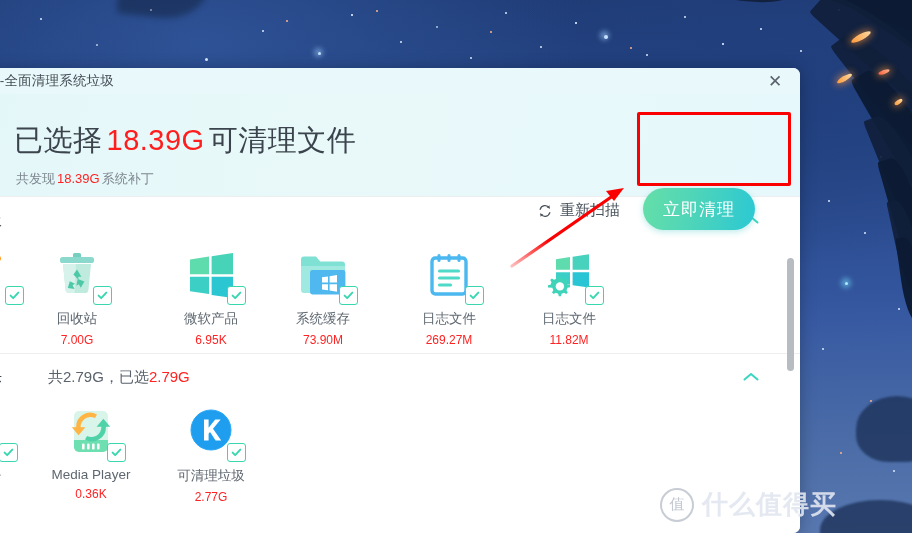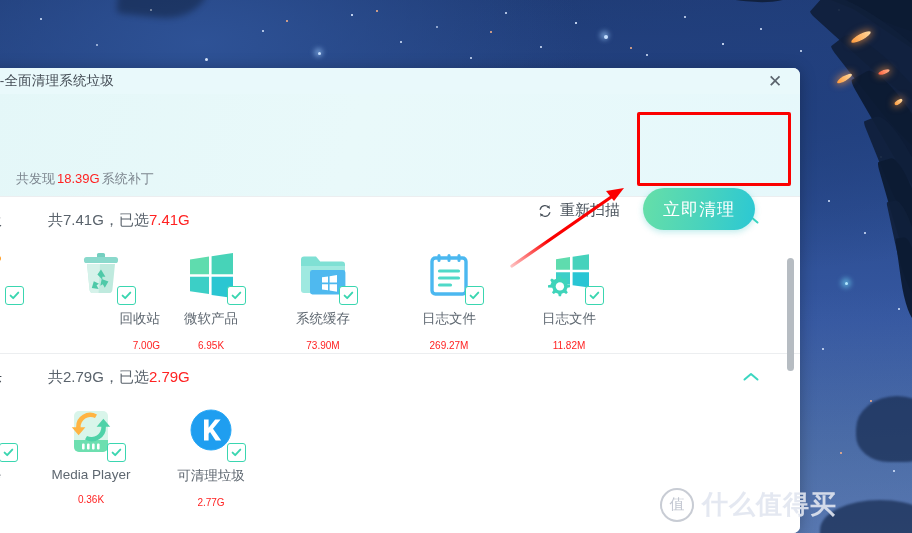--- a/index.html
+++ b/index.html
@@ -120,21 +120,21 @@
     position:relative;width:52px;height:52px;margin:6px auto 0;
   }
   .tile .ico svg{display:block;}
   .chk{
     position:absolute;right:-9px;bottom:-4px;width:17px;height:17px;
     border:1.6px solid #3ad6b0;border-radius:3px;background:#fff;
     display:flex;align-items:center;justify-content:center;
   }
   .chk svg{display:block;}
   .tile .nm{margin-top:9px;font-size:13.5px;color:#5e6770;white-space:nowrap;}
-  .tile .sz{margin-top:12px;font-size:10px;color:#ff2222;white-space:nowrap;}
+  .tile .sz{margin-top:5px;font-size:12px;color:#ff2222;white-space:nowrap;}
 
   
   #scrollbar{
     position:absolute;right:6px;top:190px;width:7px;height:113px;
     border-radius:4px;background:#b6bcc2;cursor:pointer;
   }
 
   
   #wm{
     position:absolute;left:660px;top:487px;display:flex;align-items:center;gap:8px;
@@ -221,20 +221,23 @@
 </div>
 
 <div id="panel">
 
   <div id="titlebar">
     <div id="title-text">理-全面清理系统垃圾</div>
     <div id="close-btn">✕</div>
   </div>
 
   <div id="header">
+    <div id="headline">
+      <span>已选择</span><span class="amt">18.39G</span><span>可清理文件</span>
+    </div>
     <div id="subline">
       <span>共发现</span><span class="amt">18.39G</span><span>系统补丁</span>
     </div>
   </div>
 
   <div id="annot-box"></div>
 
   <div id="rescan">
     <span>
       <svg width="16" height="16" viewBox="0 0 16 16">
@@ -247,23 +250,20 @@
     <span>重新扫描</span>
   </div>
 
   <div id="clean-btn">立即清理</div>
 
   <div id="content">
 
     <div class="section">
       <div class="sec-head">
         <div class="sec-name">垃圾</div>
-        <div class="sec-stat">
-          <span>共</span><span>7.41G</span><span>，已选</span><span class="amt">7.41G</span>
-        </div>
         <div class="sec-toggle">
           <svg width="18" height="12" viewBox="0 0 18 12">
               <path d="M2.5 8.5 9 3 15.5 8.5" fill="none" stroke="#3ad6c0" stroke-width="2" stroke-linecap="round" stroke-linejoin="round"></path>
             </svg>
         </div>
       </div>
 
       <div class="tiles">
 
         <div class="tile" style="left:-56px;">
@@ -276,21 +276,21 @@
             <span class="chk">
               <svg width="11" height="11" viewBox="0 0 11 11">
                   <path d="M1.6 5.6 4.2 8.2 9.3 2.6" fill="none" stroke="#3ad6b0" stroke-width="1.9" stroke-linecap="round" stroke-linejoin="round"></path>
                 </svg>
             </span>
           </div>
           <div class="nm">件</div>
           <div class="sz">M</div>
         </div>
 
-        <div class="tile" style="left:56px;text-align:right;">
+        <div class="tile" style="left:32px;">
           <div class="ico">
             <svg width="52" height="52" viewBox="0 0 52 52">
               <rect x="22" y="4" width="8" height="5" rx="1.6" fill="#74cfc0"></rect>
               <rect x="9" y="8" width="34" height="6" rx="2.6" fill="#8ad9cc"></rect>
               <path d="M12 15h28l-2.6 26a3.5 3.5 0 0 1-3.5 3.1H18.1a3.5 3.5 0 0 1-3.5-3.1z" fill="#bfeade"></path>
               <path d="M12 15h13l-1.4 29.1h-5.5a3.5 3.5 0 0 1-3.5-3.1z" fill="#d6f2ea"></path>
               <g fill="#4ec9a8">
                 <path d="M26 20.5l4.4 7.3h-3.1l.1 2.9-5-5.1 3.6-5.1z"></path>
                 <path d="M33.4 32.6l-3.6 6.2-2-3.6-2.5 1.5 1.4-6.8 6.7 2.7z"></path>
                 <path d="M18.8 32.2l5.2 2.6-2.4 1.5 2 3.6-6.8-.9 2-6.8z"></path>

